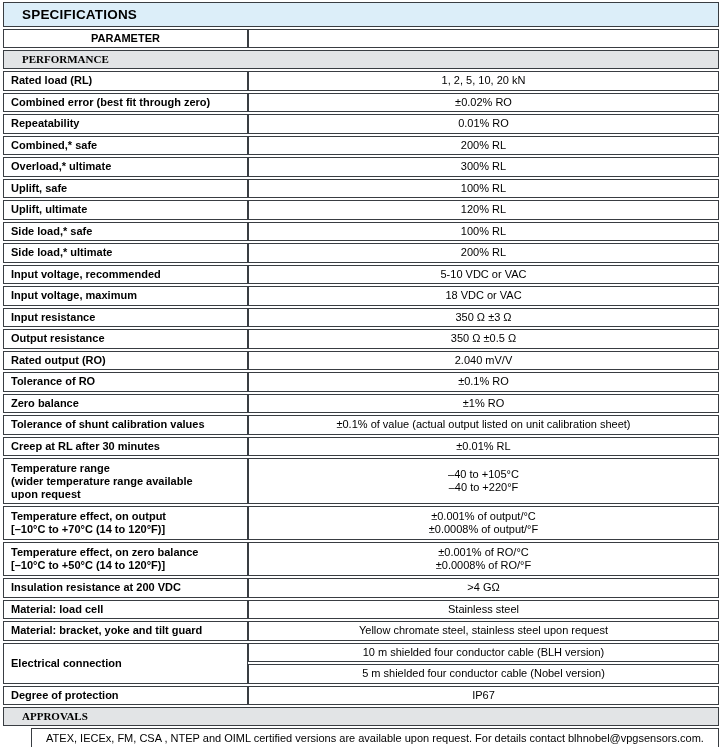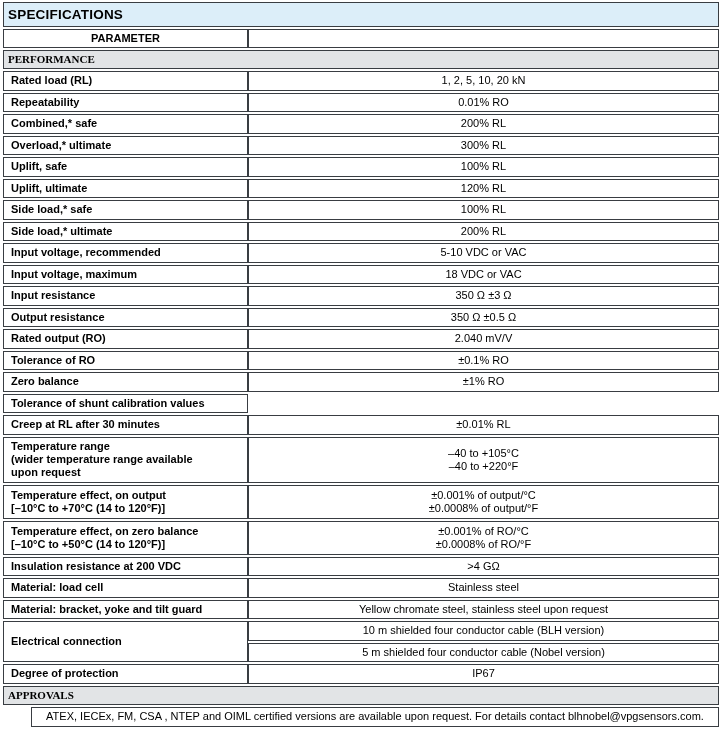--- a/index.html
+++ b/index.html
@@ -17,21 +17,21 @@
   .cell{
     border:1px solid #393d42;
     background:#fff;
     font-size:11px;
     line-height:13px;
   }
   .band{
     width:100%;
     display:flex;align-items:center;
     font-weight:bold;
-    padding:0 4px;
+    padding:0 18px;
   }
   .title-band{
     background:#dceef9;
     min-height:25px;
     font-size:13.5px;
     letter-spacing:.2px;
   }
   .sec-band{
     background:#e2e4e6;
     min-height:19px;
@@ -85,20 +85,24 @@
 
   <div class="row">
     <div class="cell band sec-band">PERFORMANCE</div>
   </div>
 
   <div class="row r-s">
     <div class="cell param">Rated load (RL)</div>
     <div class="cell value">1, 2, 5, 10, 20 kN</div>
   </div>
   <div class="row r-s">
+    <div class="cell param">Combined error (best fit through zero)</div>
+    <div class="cell value">±0.02% RO</div>
+  </div>
+  <div class="row r-s">
     <div class="cell param">Repeatability</div>
     <div class="cell value">0.01% RO</div>
   </div>
   <div class="row r-s">
     <div class="cell param">Combined,* safe</div>
     <div class="cell value">200% RL</div>
   </div>
   <div class="row r-s">
     <div class="cell param">Overload,* ultimate</div>
     <div class="cell value">300% RL</div>
@@ -142,20 +146,21 @@
   <div class="row r-s">
     <div class="cell param">Tolerance of RO</div>
     <div class="cell value">±0.1% RO</div>
   </div>
   <div class="row r-s">
     <div class="cell param">Zero balance</div>
     <div class="cell value">±1% RO</div>
   </div>
   <div class="row r-s">
     <div class="cell param">Tolerance of shunt calibration values</div>
+    <div class="cell value">±0.1% of value (actual output listed on unit calibration sheet)</div>
   </div>
   <div class="row r-s">
     <div class="cell param">Creep at RL after 30 minutes</div>
     <div class="cell value">±0.01% RL</div>
   </div>
 
   <div class="row r-3l">
     <div class="cell param multiline">Temperature range
 (wider temperature range available
 upon request</div>

